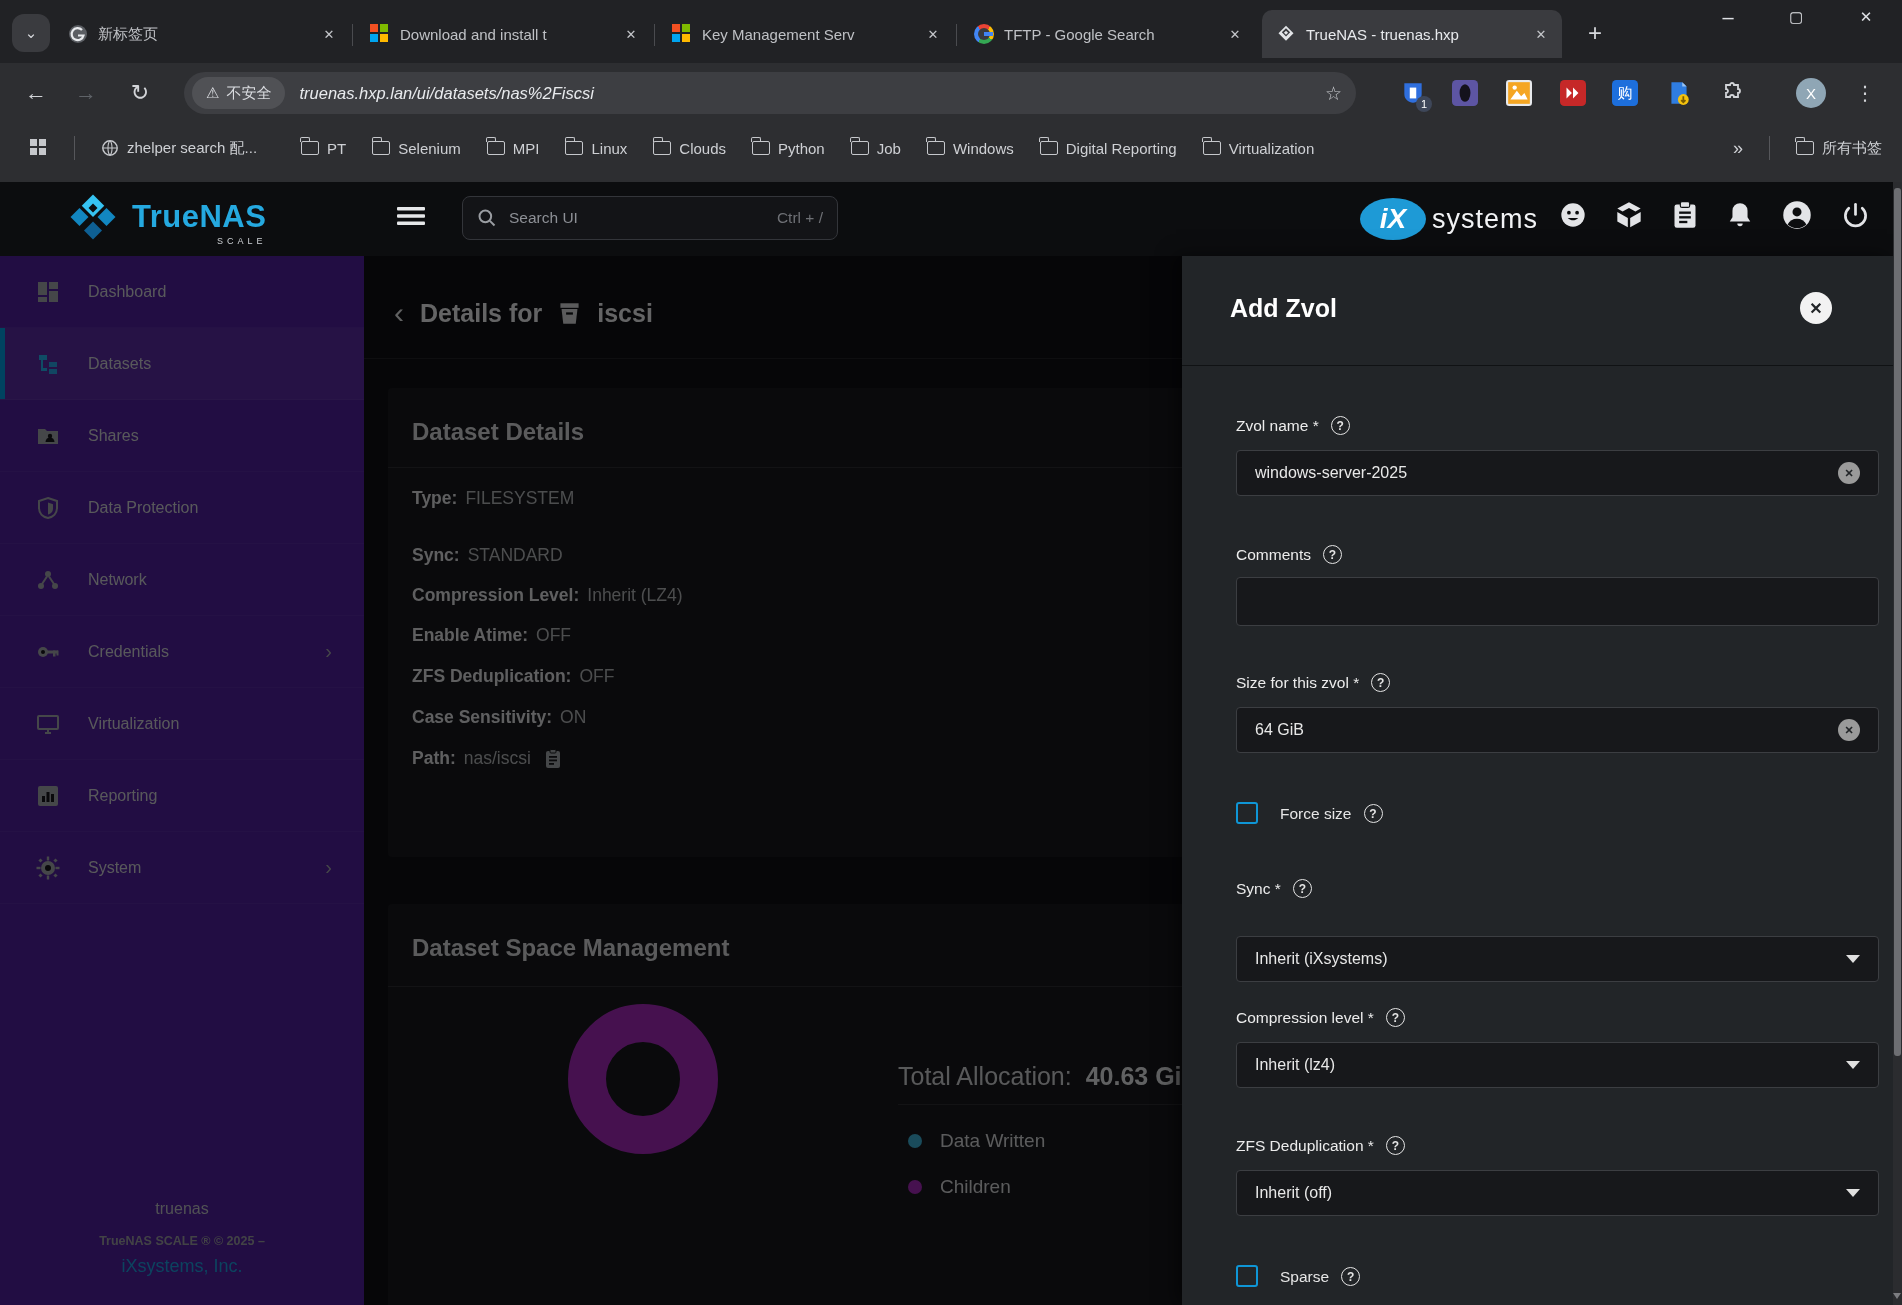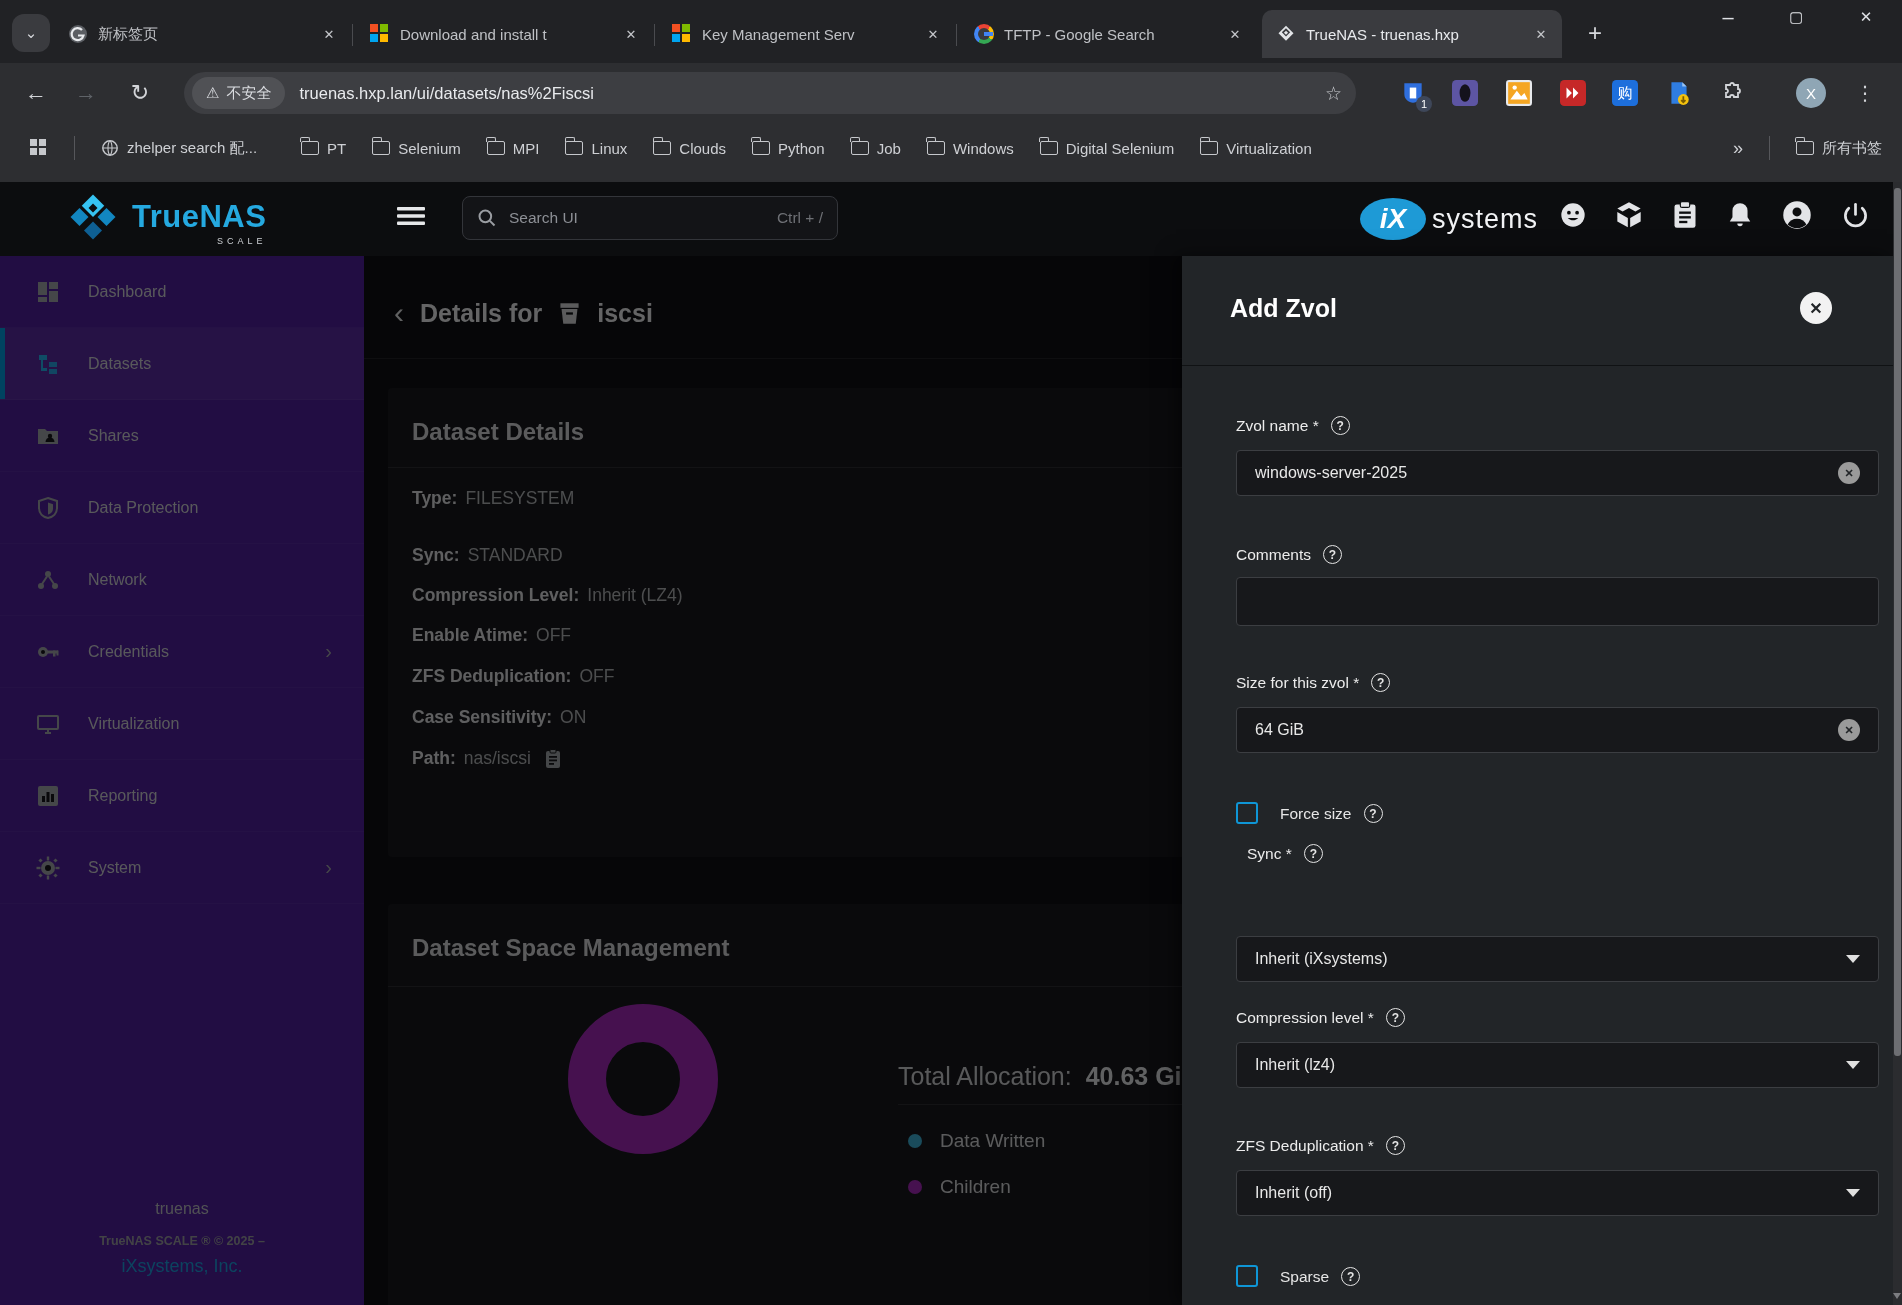--- a/index.html
+++ b/index.html
@@ -21,21 +21,21 @@
   .winbtn { top:0; width:46px; height:34px; display:flex; align-items:center; justify-content:center;
     color:#dfe1e5; font-size:15px; }
   .toolbar { left:0; top:63px; width:1902px; height:59px; background:#2d2e31; }
   .navbtn { top:10px; width:40px; height:40px; display:flex; align-items:center; justify-content:center;
     font-size:22px; color:#d2d4d8; border-radius:50%; }
   .navbtn.disabled { color:#5f6368; }
   .omnibox { left:184px; top:9px; width:1172px; height:42px; background:#3d3e42; border-radius:21px;
     display:flex; align-items:center; padding:0 14px 0 8px; }
   .secchip { display:flex; align-items:center; gap:7px; background:#505155; border-radius:16px;
     height:32px; padding:0 14px; color:#dadce0; font-size:15px; }
-  .url { color:#e8eaed; font-size:16.5px; margin-left:14px; flex:1; white-space:nowrap; overflow:hidden; }
+  .url { color:#e8eaed; font-size:16.5px; margin-left:14px; flex:1; white-space:nowrap; overflow:hidden;font-style:italic; }
   .star { color:#c8cace; font-size:19px; }
   .ext { top:13px; width:34px; height:34px; display:flex; align-items:center; justify-content:center; position:absolute; }
   .bookmarks { left:0; top:122px; width:1902px; height:60px; background:#2d2e31;
     display:flex; align-items:center; padding:0 20px 8px 28px; gap:26px; color:#ced0d4; font-size:15px; }
   .bm { display:flex; align-items:center; gap:8px; white-space:nowrap; }
   .folder-ic { width:18px; height:14px; border:1.6px solid #c6c8cc; border-radius:2px; position:relative; }
   .folder-ic::before { content:""; position:absolute; left:-1.6px; top:-5px; width:8px; height:4px;
     border:1.6px solid #c6c8cc; border-bottom:none; border-radius:2px 2px 0 0; }
   .vsep { width:1px; height:24px; background:#56575b; }
 
@@ -282,21 +282,21 @@
     <span class="bm">
         <span class="folder-ic"></span>
         <span>Job</span>
       </span>
     <span class="bm">
         <span class="folder-ic"></span>
         <span>Windows</span>
       </span>
     <span class="bm">
         <span class="folder-ic"></span>
-        <span>Digital Selenium</span>
+        <span>Digital Reporting</span>
       </span>
     <span class="bm">
         <span class="folder-ic"></span>
         <span>Virtualization</span>
       </span>
     <span style="margin-left:auto;font-size:18px;">»</span>
     <span class="vsep"></span>
     <span class="bm">
         <span class="folder-ic"></span>
         <span>所有书签</span>
@@ -569,21 +569,21 @@
       <span style="flex:1;">64 GiB</span>
       <span class="clear" style="position:static;"></span>
     </div>
 
     <div class="checkbox" style="top:546px;"></div>
     <div class="cblabel" style="top:548px;">
       <span>Force size</span>
         <span class="help"></span>
     </div>
 
-    <div class="flabel" style="top:588px;margin-left:11px;">
+    <div class="flabel" style="top:623px;">
       <span>Sync *</span>
         <span class="help"></span>
     </div>
     <div class="finput" style="top:680px;">
       <span style="flex:1;">Inherit (iXsystems)</span>
       <span class="selarrow" style="position:static;"></span>
     </div>
 
     <div class="flabel" style="top:752px;">
       <span>Compression level *</span>

